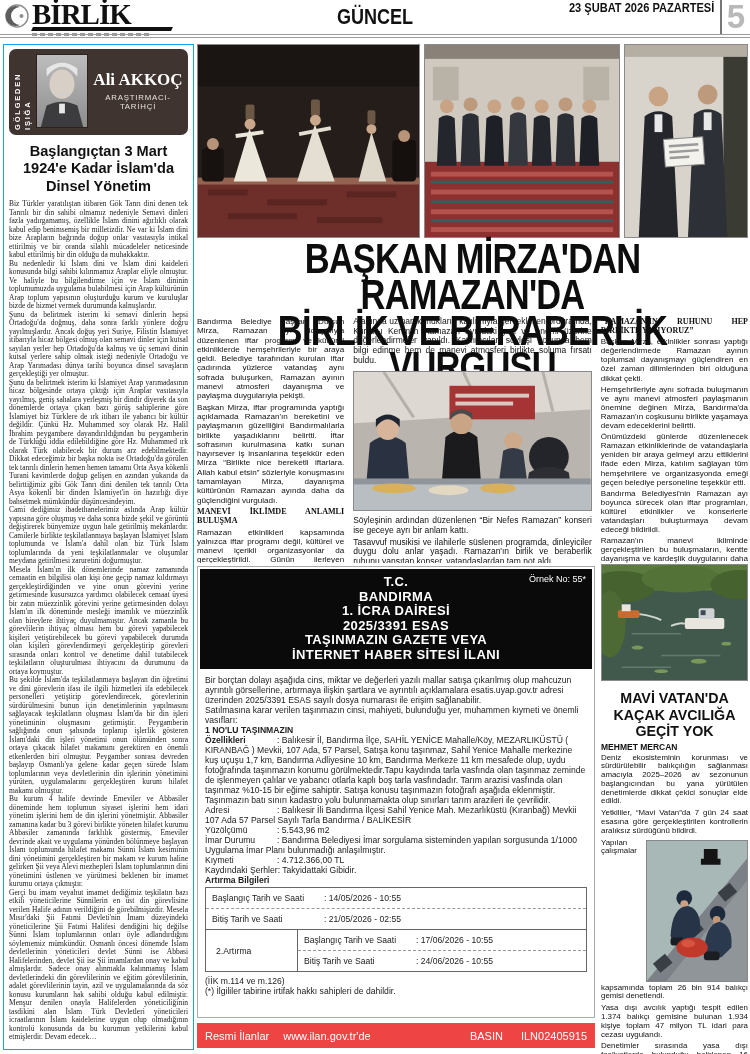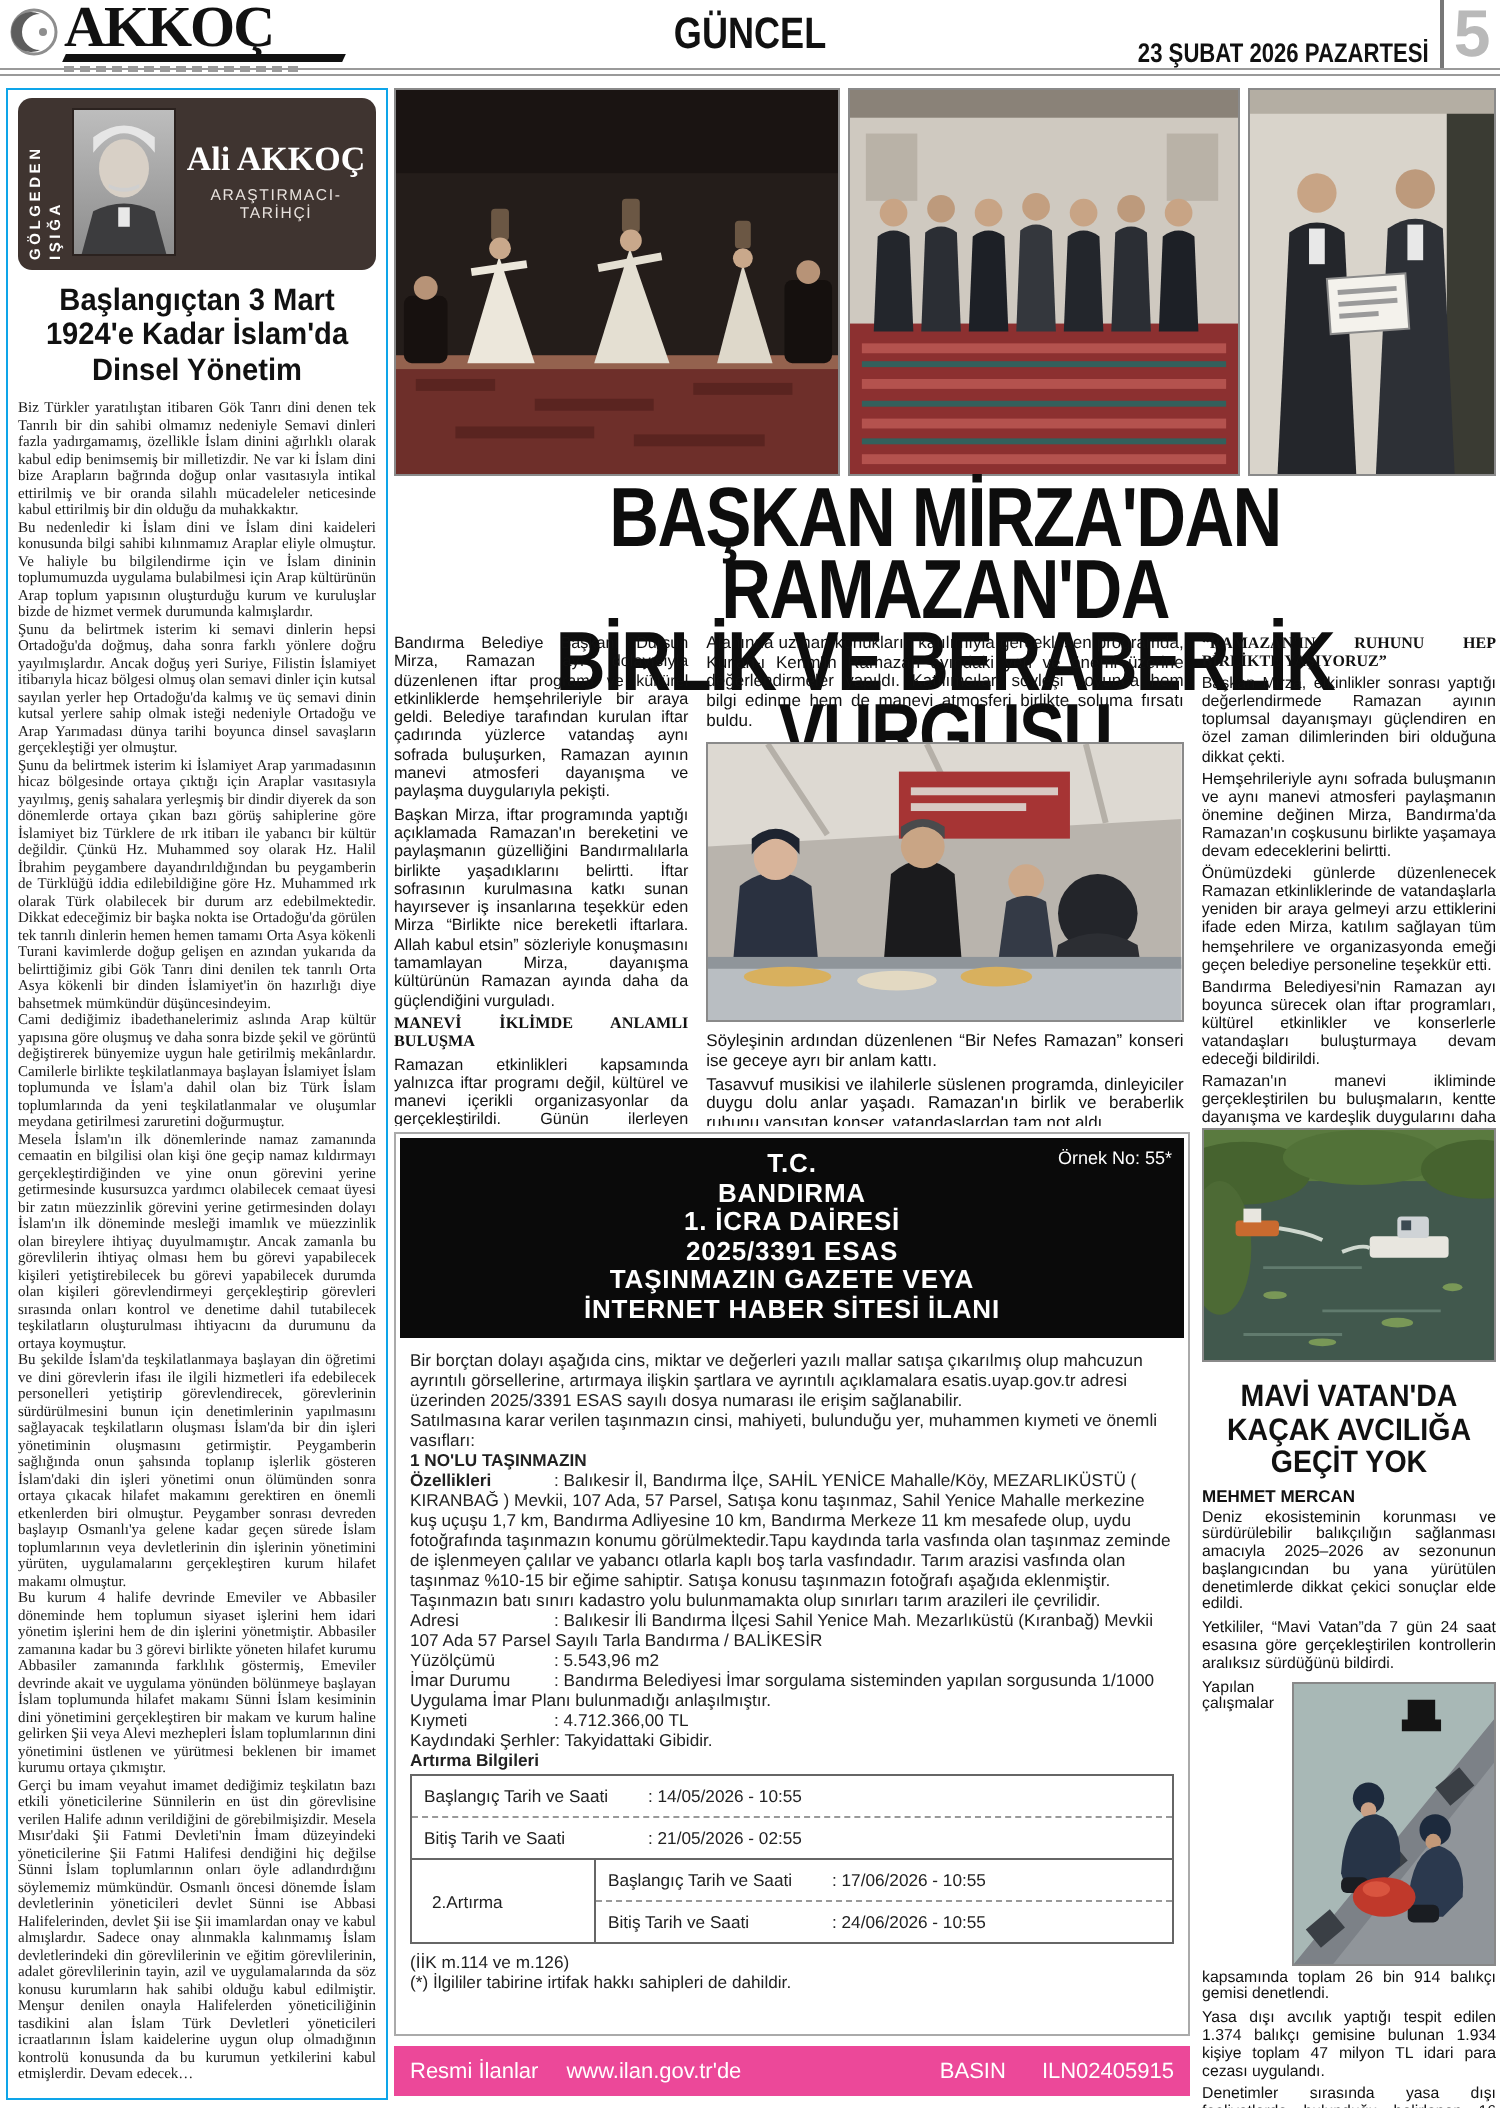--- a/index.html
+++ b/index.html
@@ -14,21 +14,21 @@
   .logo-wrap { display:flex; align-items:flex-start; padding:2px 0 0 4px; width:300px; }
   .logo-emblem { width:26px; height:26px; margin-top:2px; }
   .logo-block { margin-left:2px; }
   .logo-text { font-size:29px; font-weight:900; letter-spacing:-1px; line-height:26px;
                font-family:"Liberation Serif", serif; }
   .logo-underline { height:4px; background:#111; width:140px; transform:skewX(-25deg); margin-top:0px; }
   .logo-tagline { margin-top:2px; width:120px; height:3px;
         background:repeating-linear-gradient(90deg,#9b9b9b 0 5px,transparent 5px 8px); }
   .section-title { position:absolute; left:50%; transform:translateX(-50%) scaleX(.82);
                    font-size:22px; font-weight:900; letter-spacing:0px; }
-  .date-wrap { position:absolute; right:36px; top:0; height:34px; display:flex; align-items:flex-end; }
+  .date-wrap { position:absolute; right:36px; top:0; height:34px; display:flex; align-items:flex-start; }
   .issue-date { font-size:13.5px; font-weight:900; transform:scaleX(.82); transform-origin:right; white-space:nowrap; }
   .pageno-cell { position:absolute; right:0; top:0; width:30px; height:34px;
                  border-left:2px solid #777; display:flex; align-items:center; justify-content:center; }
   .pageno { font-size:33px; color:#b9b9b9; font-weight:bold; line-height:30px; }
 
   
   .left-col { position:absolute; left:3px; top:44px; width:191px; height:1006px;
               border:1px solid #0ea5e9; padding:4px 5px; overflow:hidden; }
   .author-box { background:#3f3430; border-radius:7px; height:86px; display:flex;
                 padding:5px 4px; gap:4px; }
@@ -89,21 +89,21 @@
               padding-left:10px; font-size:8.6px; }
   .auc-times { flex:1; }
   .auc-line { padding:5px 6px; font-size:8.6px; }
   .auc-line + .auc-line { border-top:1px dashed #999; }
   .auc-line .al { display:inline-block; min-width:112px; }
   .auc-line .av::before { content:": "; }
   .footnotes p { margin:0; }
 
   
   .official-bar { position:absolute; left:197px; top:1023px; width:398px; height:25px;
-                  background:#ec4899; color:#fff; display:flex; align-items:center;
+                  background:#ef4444; color:#fff; display:flex; align-items:center;
                   padding:0 8px; font-size:11px; }
   .official-bar .gap1 { width:14px; } .official-bar .spacer { flex:1; } .official-bar .gap2 { width:18px; }
 
   
   .right-col { position:absolute; left:601px; top:564px; width:147px; height:492px; overflow:hidden; }
   .river-photo { width:100%; height:117px; }
   .r-headline { font-size:15.5px; font-weight:900; text-align:center; line-height:16.5px;
                 margin:5px 0 2px; transform:scaleX(.92); }
   .r-byline { font-size:8.5px; font-weight:bold; margin-bottom:2px; }
   .right-col .body { font-size:7.9px; line-height:8.8px; text-align:justify; }
@@ -118,21 +118,21 @@
 <div class="page">
 
   <div class="masthead">
     <div class="logo-wrap">
       <svg class="logo-emblem" viewBox="0 0 26 26">
         <circle cx="13" cy="13" r="11" fill="none" stroke="#8e8e8e" stroke-width="1.5"></circle>
         <path d="M16 4 A10 10 0 1 0 16 22 A8 8 0 1 1 16 4 Z" fill="#5d5d5d"></path>
         <circle cx="17.5" cy="13" r="2" fill="#8e8e8e"></circle>
       </svg>
       <div class="logo-block">
-        <div class="logo-text">AKKOÇ</div>
+        <div class="logo-text">BİRLİK</div>
         <div class="logo-underline"></div>
         <div class="logo-tagline"></div>
       </div>
     </div>
     <div class="section-title">GÜNCEL</div>
     <div class="date-wrap">
       <span class="issue-date">23 ŞUBAT 2026 PAZARTESİ</span>
     </div>
     <div class="pageno-cell">
       <span class="pageno">5</span>

